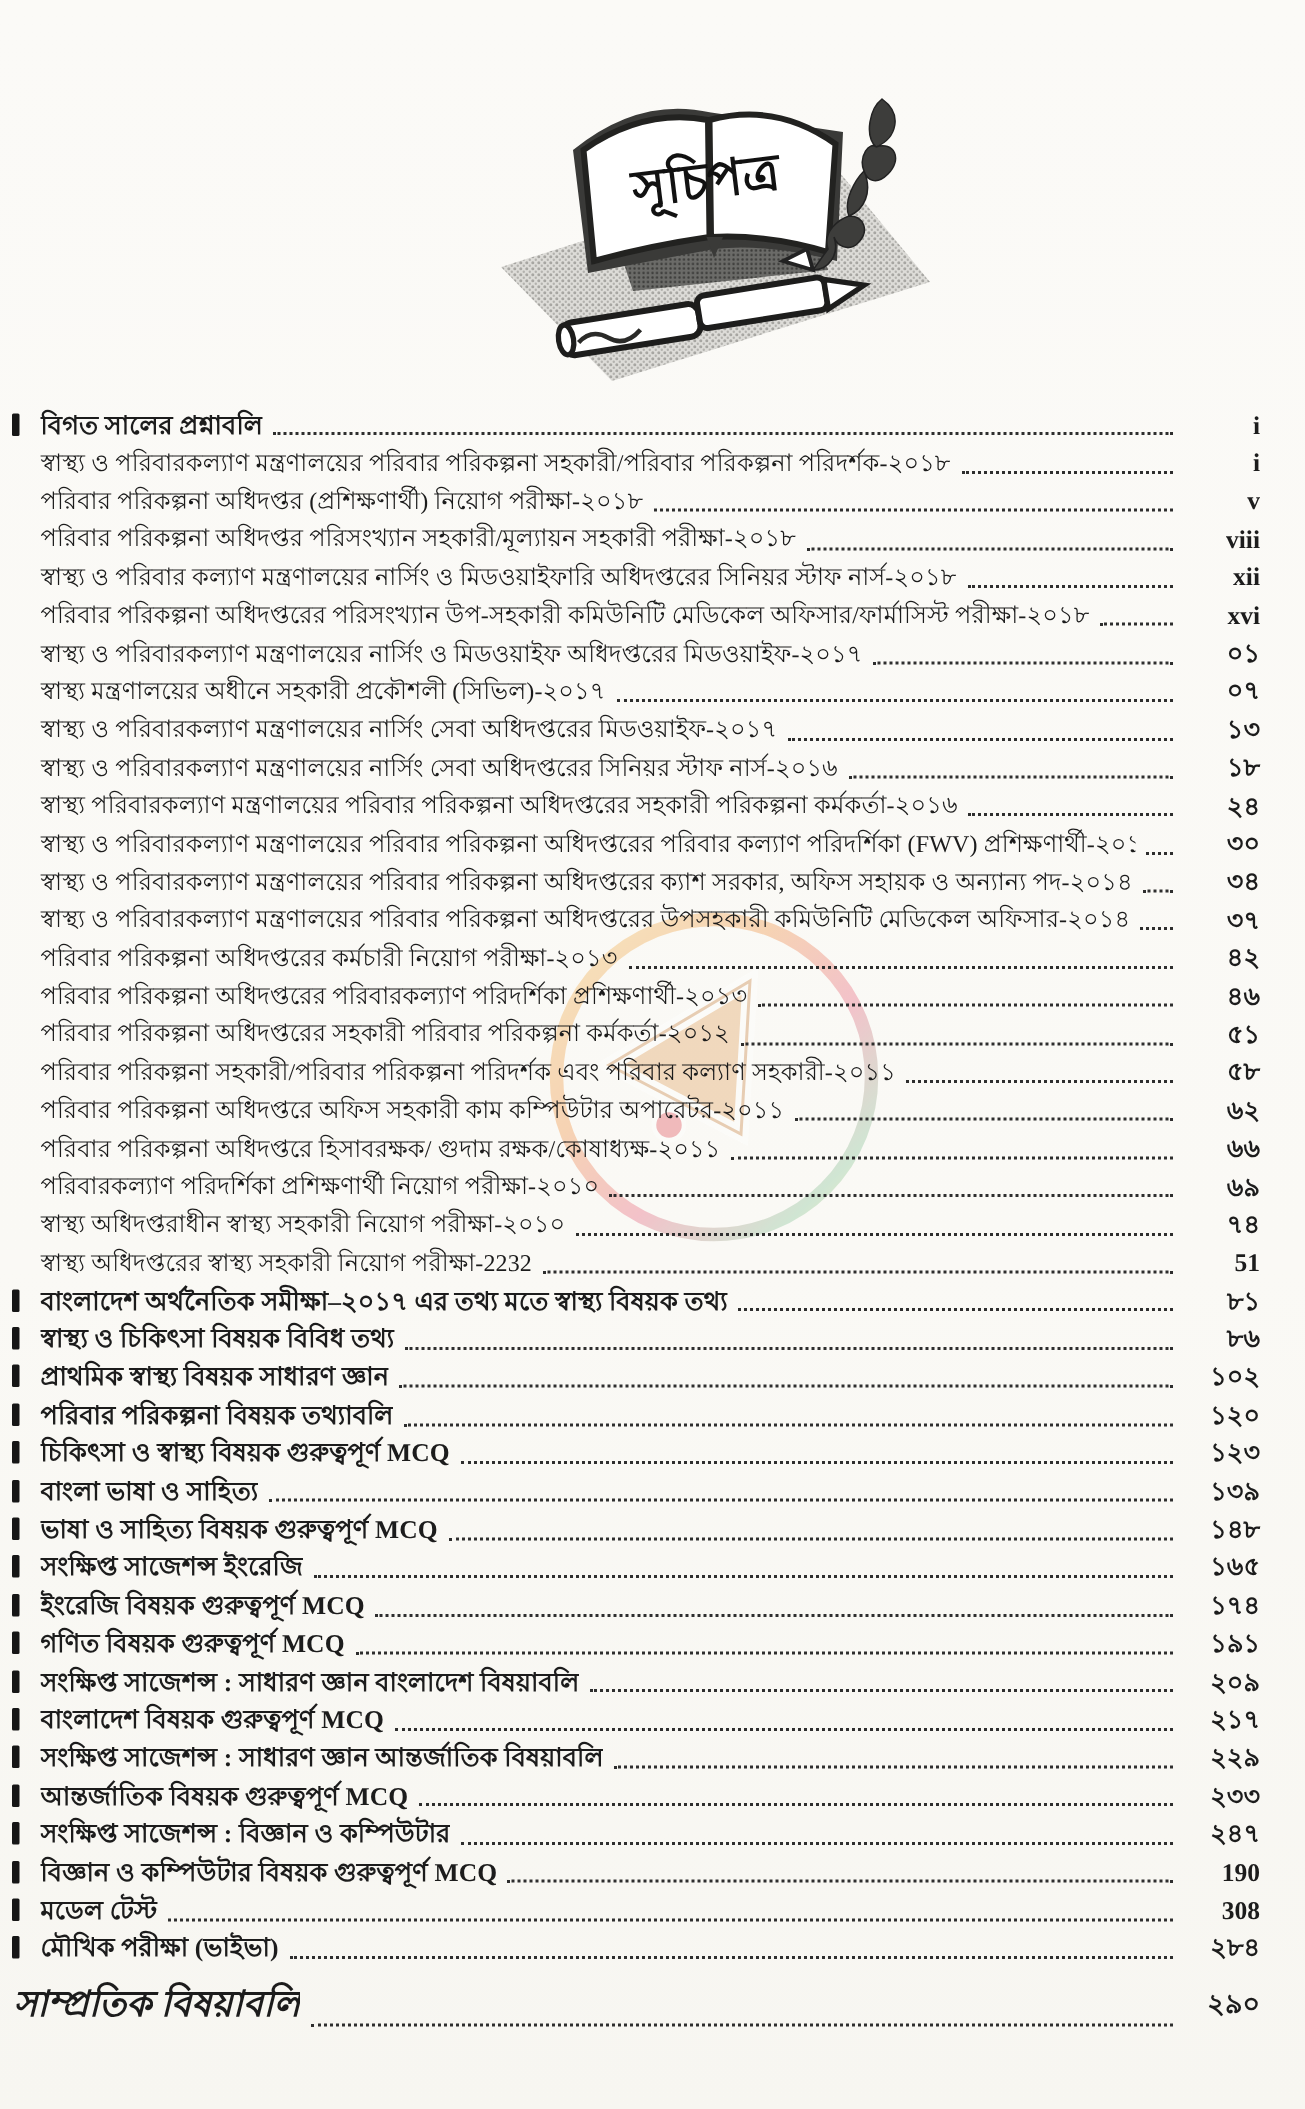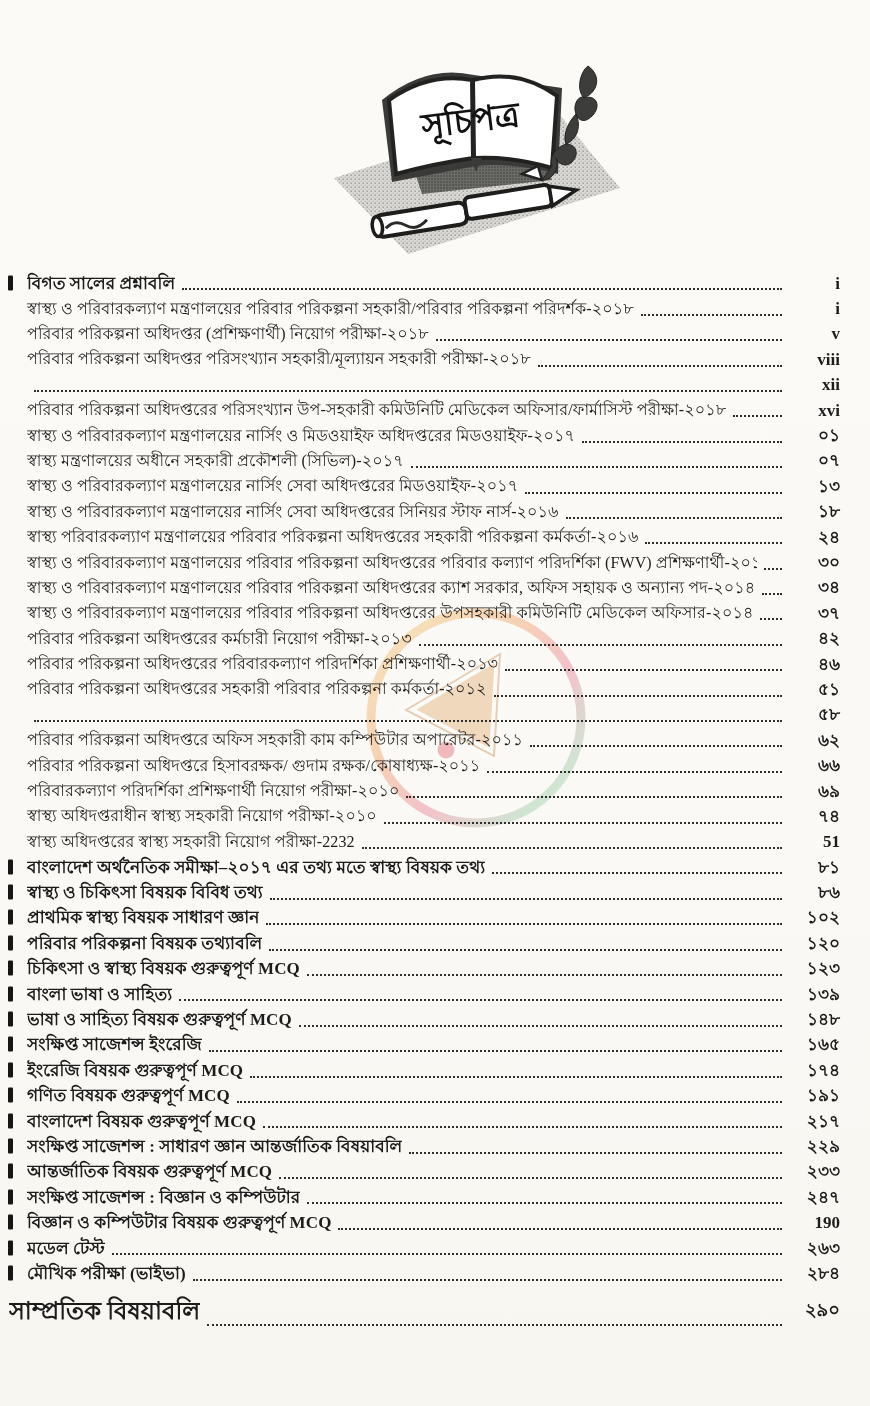--- a/index.html
+++ b/index.html
@@ -45,21 +45,21 @@
     flex:1 1 auto; min-width:18px; height:0;
     border-bottom:2px dotted #2e2e2e;
     margin:0 6px 0 7px; align-self:flex-end;
     position:relative; bottom:6px;
   }
   .row .pagenum {
     flex:0 0 auto; width:52px; text-align:right;
     font-weight:700; font-size:17px;
   }
   .row.footer { height:40px; margin-top:5px; padding-left:9px; }
-  .row.footer .label { font-size:24px; font-weight:700; }
+  .row.footer .label { font-size:24px; font-weight:700;font-style:italic; }
   .row.footer .pagenum { font-size:18px; }
 </style>
 </head>
 <body>
 
 <div class="page">
 
   <svg class="illustration" viewBox="0 0 300 198" xmlns="http://www.w3.org/2000/svg">
     <defs>
       <pattern id="ht" width="4" height="4" patternUnits="userSpaceOnUse">
@@ -135,20 +135,21 @@
       <span class="pagenum">v</span>
     </div>
       <div class="row sub">
 
       <span class="label">পরিবার পরিকল্পনা অধিদপ্তর পরিসংখ্যান সহকারী/মূল্যায়ন সহকারী পরীক্ষা-২০১৮</span>
       <span class="leader"></span>
       <span class="pagenum">viii</span>
     </div>
       <div class="row sub">
 
+      <span class="label">স্বাস্থ্য ও পরিবার কল্যাণ মন্ত্রণালয়ের নার্সিং ও মিডওয়াইফারি অধিদপ্তরের  সিনিয়র স্টাফ নার্স-২০১৮</span>
       <span class="leader"></span>
       <span class="pagenum">xii</span>
     </div>
       <div class="row sub">
 
       <span class="label">পরিবার পরিকল্পনা অধিদপ্তরের পরিসংখ্যান উপ-সহকারী কমিউনিটি মেডিকেল অফিসার/ফার্মাসিস্ট পরীক্ষা-২০১৮</span>
       <span class="leader"></span>
       <span class="pagenum">xvi</span>
     </div>
       <div class="row sub">
@@ -212,20 +213,21 @@
       <span class="pagenum">৪৬</span>
     </div>
       <div class="row sub">
 
       <span class="label">পরিবার পরিকল্পনা অধিদপ্তরের সহকারী পরিবার পরিকল্পনা কর্মকর্তা-২০১২</span>
       <span class="leader"></span>
       <span class="pagenum">৫১</span>
     </div>
       <div class="row sub">
 
+      <span class="label">পরিবার পরিকল্পনা সহকারী/পরিবার পরিকল্পনা পরিদর্শক এবং পরিবার কল্যাণ সহকারী-২০১১</span>
       <span class="leader"></span>
       <span class="pagenum">৫৮</span>
     </div>
       <div class="row sub">
 
       <span class="label">পরিবার পরিকল্পনা অধিদপ্তরে অফিস সহকারী কাম কম্পিউটার অপারেটর-২০১১</span>
       <span class="leader"></span>
       <span class="pagenum">৬২</span>
     </div>
       <div class="row sub">
@@ -307,20 +309,26 @@
       <span class="pagenum">১৭৪</span>
     </div>
       <div class="row section bulleted">
       <span class="bullet"></span>
       <span class="label">গণিত বিষয়ক গুরুত্বপূর্ণ MCQ</span>
       <span class="leader"></span>
       <span class="pagenum">১৯১</span>
     </div>
       <div class="row section bulleted">
       <span class="bullet"></span>
+      <span class="label">সংক্ষিপ্ত সাজেশন্স : সাধারণ জ্ঞান বাংলাদেশ বিষয়াবলি</span>
+      <span class="leader"></span>
+      <span class="pagenum">২০৯</span>
+    </div>
+      <div class="row section bulleted">
+      <span class="bullet"></span>
       <span class="label">বাংলাদেশ বিষয়ক গুরুত্বপূর্ণ MCQ</span>
       <span class="leader"></span>
       <span class="pagenum">২১৭</span>
     </div>
       <div class="row section bulleted">
       <span class="bullet"></span>
       <span class="label">সংক্ষিপ্ত সাজেশন্স : সাধারণ জ্ঞান আন্তর্জাতিক বিষয়াবলি</span>
       <span class="leader"></span>
       <span class="pagenum">২২৯</span>
     </div>
@@ -339,21 +347,21 @@
       <div class="row section bulleted">
       <span class="bullet"></span>
       <span class="label">বিজ্ঞান ও কম্পিউটার বিষয়ক গুরুত্বপূর্ণ MCQ</span>
       <span class="leader"></span>
       <span class="pagenum">190</span>
     </div>
       <div class="row section bulleted">
       <span class="bullet"></span>
       <span class="label">মডেল টেস্ট</span>
       <span class="leader"></span>
-      <span class="pagenum">২৬৩</span>
+      <span class="pagenum">308</span>
     </div>
       <div class="row section bulleted">
       <span class="bullet"></span>
       <span class="label">মৌখিক পরীক্ষা (ভাইভা)</span>
       <span class="leader"></span>
       <span class="pagenum">২৮৪</span>
     </div>
       <div class="row footer">
 
       <span class="label">সাম্প্রতিক বিষয়াবলি</span>

